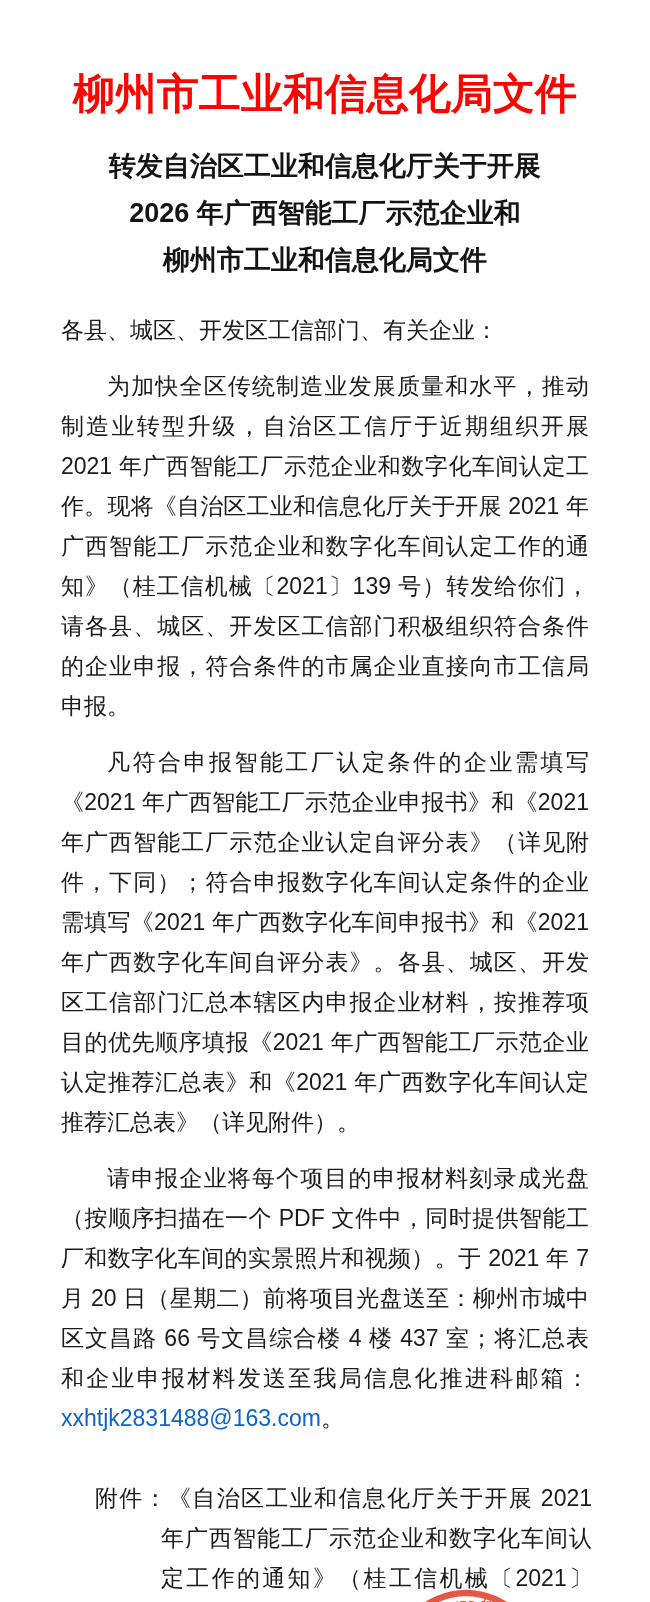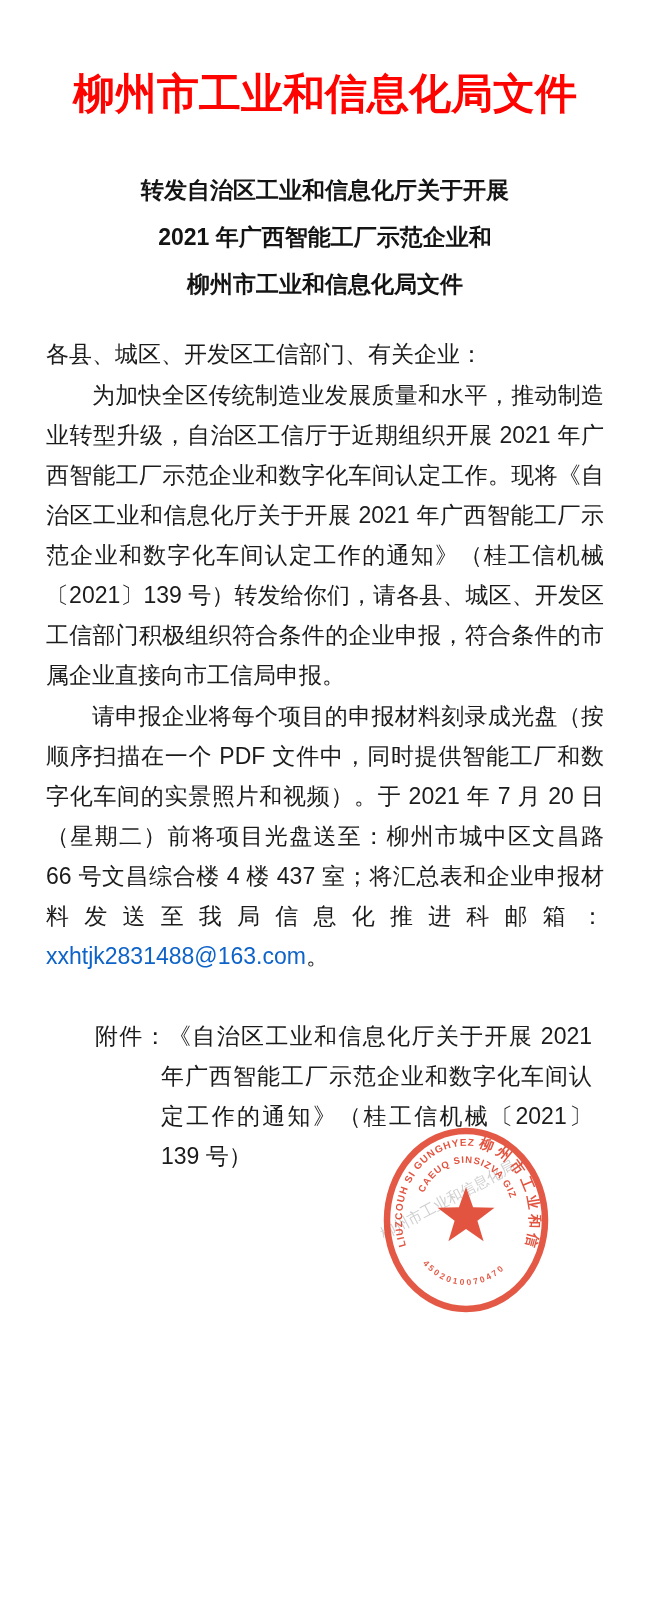--- a/index.html
+++ b/index.html
@@ -10,29 +10,29 @@
   }
   .page { position:relative; width:650px; height:1288px; }
 
   .red-head {
     padding-top:66px; text-align:center;
     color:#fe0400; font-size:42px; font-weight:900; letter-spacing:0px;
     line-height:1.35; white-space:nowrap;
   }
 
   .doc-title {
-    margin-top:44px; text-align:center;
-    font-size:23px; font-weight:700; line-height:47px; color:#141414;
+    margin-top:20px; text-align:center;
+    font-size:27px; font-weight:700; line-height:47px; color:#141414;
   }
 
   .body-text {
     margin:26px 45px 0 45px;
     font-size:23px; line-height:40px; text-align:justify;
   }
-  .body-text p { margin:1px; }
+  .body-text p { margin:16px; }
   .para { text-indent:2em; }
   .email { color:#0e63c8; cursor:pointer; }
 
   .attachment {
     margin:40px 58px 0 95px;
     font-size:23px; line-height:40px; text-align:justify;
     padding-left:66px; text-indent:-66px;
   }
 
   .sign-wrap { position:relative; margin-top:16px; height:168px; }
@@ -48,27 +48,28 @@
 </style>
 </head>
 <body>
 
 <div class="page">
 
   <div class="red-head">柳州市工业和信息化局文件</div>
 
   <div class="doc-title">
     <div>转发自治区工业和信息化厅关于开展</div>
-    <div>2021 年广西智能工厂示范企业和</div>
+    <div>2026 年广西智能工厂示范企业和</div>
     <div>柳州市工业和信息化局文件</div>
   </div>
 
   <div class="body-text">
     <p class="salutation">各县、城区、开发区工信部门、有关企业：</p>
     <p class="para">为加快全区传统制造业发展质量和水平，推动制造业转型升级，自治区工信厅于近期组织开展 2021 年广西智能工厂示范企业和数字化车间认定工作。现将《自治区工业和信息化厅关于开展 2021 年广西智能工厂示范企业和数字化车间认定工作的通知》（桂工信机械〔2021〕139 号）转发给你们，请各县、城区、开发区工信部门积极组织符合条件的企业申报，符合条件的市属企业直接向市工信局申报。</p>
+    <p class="para">凡符合申报智能工厂认定条件的企业需填写《2021 年广西智能工厂示范企业申报书》和《2021 年广西智能工厂示范企业认定自评分表》（详见附件，下同）；符合申报数字化车间认定条件的企业需填写《2021 年广西数字化车间申报书》和《2021 年广西数字化车间自评分表》。各县、城区、开发区工信部门汇总本辖区内申报企业材料，按推荐项目的优先顺序填报《2021 年广西智能工厂示范企业认定推荐汇总表》和《2021 年广西数字化车间认定推荐汇总表》（详见附件）。</p>
     <p class="para"><span>请申报企业将每个项目的申报材料刻录成光盘（按顺序扫描在一个 PDF 文件中，同时提供智能工厂和数字化车间的实景照片和视频）。于 2021 年 7 月 20 日（星期二）前将项目光盘送至：柳州市城中区文昌路 66 号文昌综合楼 4 楼 437 室；将汇总表和企业申报材料发送至我局信息化推进科邮箱：</span><a class="email">xxhtjk2831488@163.com</a><span>。</span></p>
   </div>
 
   <div class="attachment"><span class="att-label">附件：</span><span>《自治区工业和信息化厅关于开展 2021 年广西智能工厂示范企业和数字化车间认定工作的通知》（桂工信机械〔2021〕139 号）</span></div>
 
   <div class="sign-wrap">
 
     <div class="seal">
       <div class="seal-ghost">柳州市工业和信息化局</div>
       <svg width="172" height="192" viewBox="0 0 172 192">

